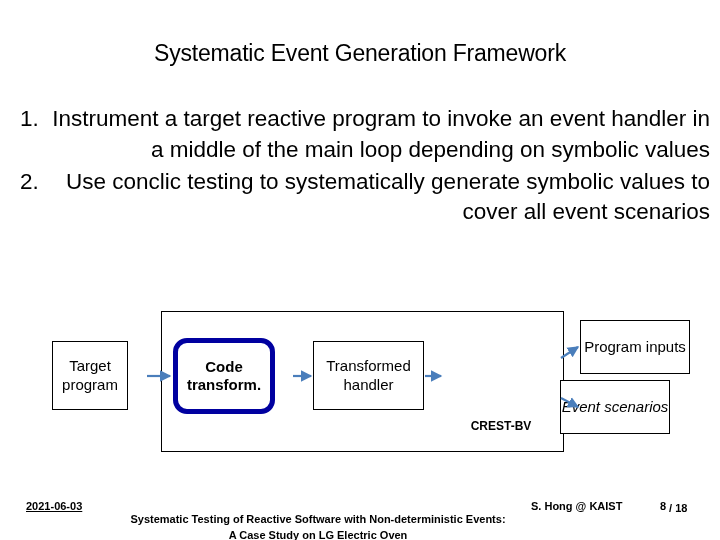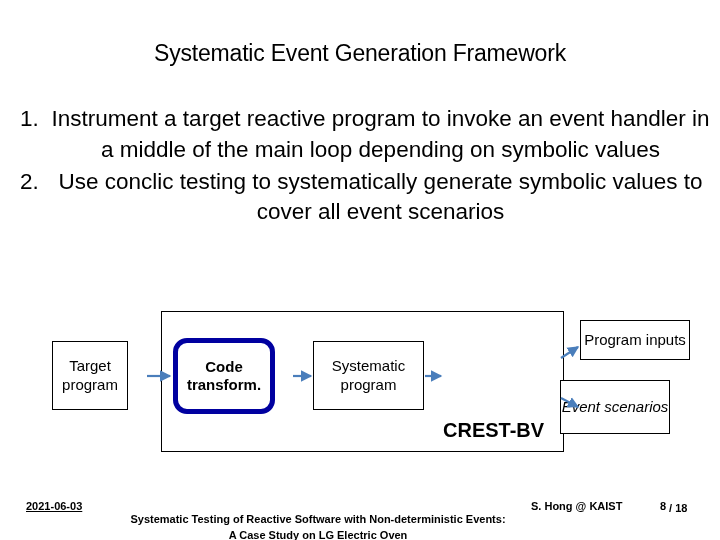--- a/index.html
+++ b/index.html
@@ -49,21 +49,21 @@
     margin-bottom: 1px;
   }
   .list-marker {
     flex: 0 0 auto;
     width: 31px;
     text-align: left;
     font-size: 22.5px;
   }
   .list-text {
     flex: 1 1 auto;
-    text-align: center;
+    text-align: right;
   }
 
   
   #diagram {
     position: absolute;
     left: 0;
     top: 0;
     width: 720px;
     height: 540px;
     pointer-events: none;
@@ -104,40 +104,41 @@
     justify-content: center;
     text-align: center;
     font-size: 15px;
     font-weight: bold;
     line-height: 1.22;
     color: #000000;
   }
 
   #box-target       { left: 52px;  top: 341px; width: 76px;  height: 69px; }
   #box-transformed  { left: 313px; top: 341px; width: 111px; height: 69px; }
-  #box-prog-inputs  { left: 580px; top: 320px; width: 110px; height: 40px; }
+  #box-prog-inputs  { left: 580px; top: 320px; width: 110px; height: 54px; }
   #box-event-scen   { left: 560px; top: 380px; width: 110px; height: 54px; font-style: italic; }
 
   #box-code-transform {
     left: 173px; top: 338px; width: 102px; height: 76px;
     border: 5px solid #0000A0;
     border-radius: 14px;
   }
   #box-concolic {
     left: 443px; top: 341px; width: 116px; height: 71px;
     border: 3.4px solid #000000;
     border-radius: 13px;
   }
 
   .caption-crest {
     position: absolute;
     left: 443px;
     top: 419px;
     width: 116px;
-    font-size: 20px;
+    text-align: center;
+    font-size: 12px;
     font-weight: bold;
     color: #000000;
   }
 
   
   #arrow-layer {
     position: absolute;
     left: 0; top: 0;
     width: 720px; height: 540px;
   }
@@ -218,21 +219,21 @@
   </div>
 
   <div id="diagram">
 
     <div class="outer-frame"></div>
 
     <div class="plain-box" id="box-target">Target program</div>
 
     <div class="round-box" id="box-code-transform">Code transform.</div>
 
-    <div class="plain-box" id="box-transformed">Systematic program</div>
+    <div class="plain-box" id="box-transformed">Transformed handler</div>
 
 
     <div class="caption-crest">CREST-BV</div>
 
     <div class="plain-box" id="box-prog-inputs">Program inputs</div>
 
     <div class="plain-box" id="box-event-scen">Event scenarios</div>
 
     <svg id="arrow-layer" viewBox="0 0 720 540">
       <defs>

